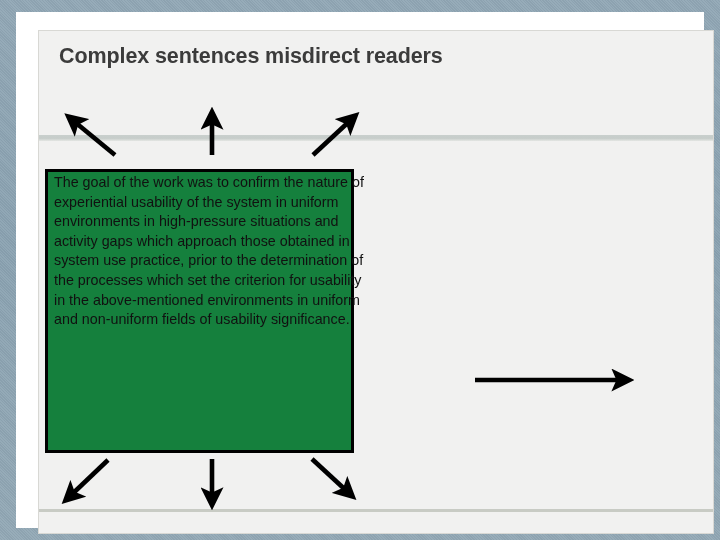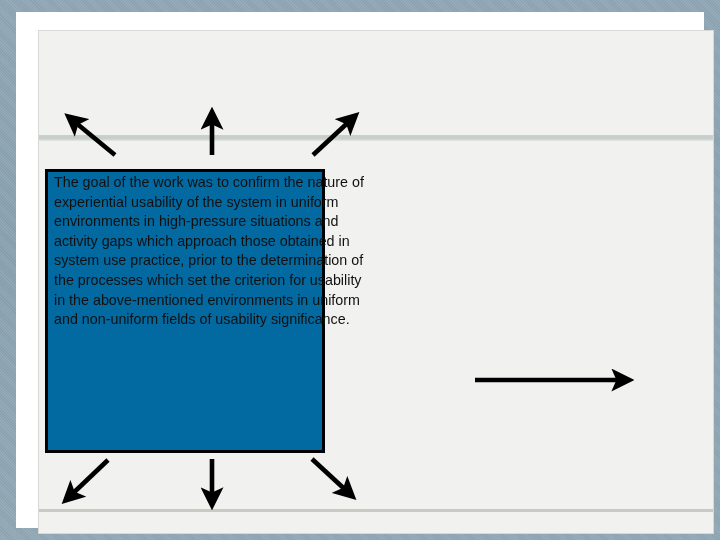--- a/index.html
+++ b/index.html
@@ -83,24 +83,24 @@
     width: 674px;
     height: 3px;
     background: #c8cbc4;
   }
 
   
   .left-box {
     position: absolute;
     left: 6px;
     top: 138px;
-    width: 280px;
+    width: 309px;
     height: 284px;
     border: 3px solid #000000;
-    background: #0369a1;
+    background: #15803d;
     box-sizing: border-box;
   }
   .left-box-text {
     position: absolute;
     left: 6px;
     top: 1px;
     width: 320px;
     font-size: 14.3px;
     line-height: 19.6px;
     color: #111111;
@@ -127,20 +127,23 @@
   }
   .arrow-layer svg { display: block; }
 </style>
 </head>
 <body>
 
 <div class="slide-frame">
   <div class="slide-bevel">
     <div class="slide-page">
 
+      <div class="title-band">
+        <div class="slide-title">Complex sentences misdirect readers</div>
+      </div>
 
       <div class="rule-top"></div>
       <div class="rule-bottom"></div>
 
       <div class="left-box">
         <div class="left-box-text">The goal of the work was to confirm the nature of experiential usability of the system in uniform environments in high-pressure situations and activity gaps which approach those obtained in system use practice, prior to the determination of the processes which set the criterion for usability in the above-mentioned environments in uniform and non-uniform fields of usability significance.</div>
       </div>
 
 
       <div class="arrow-layer">

